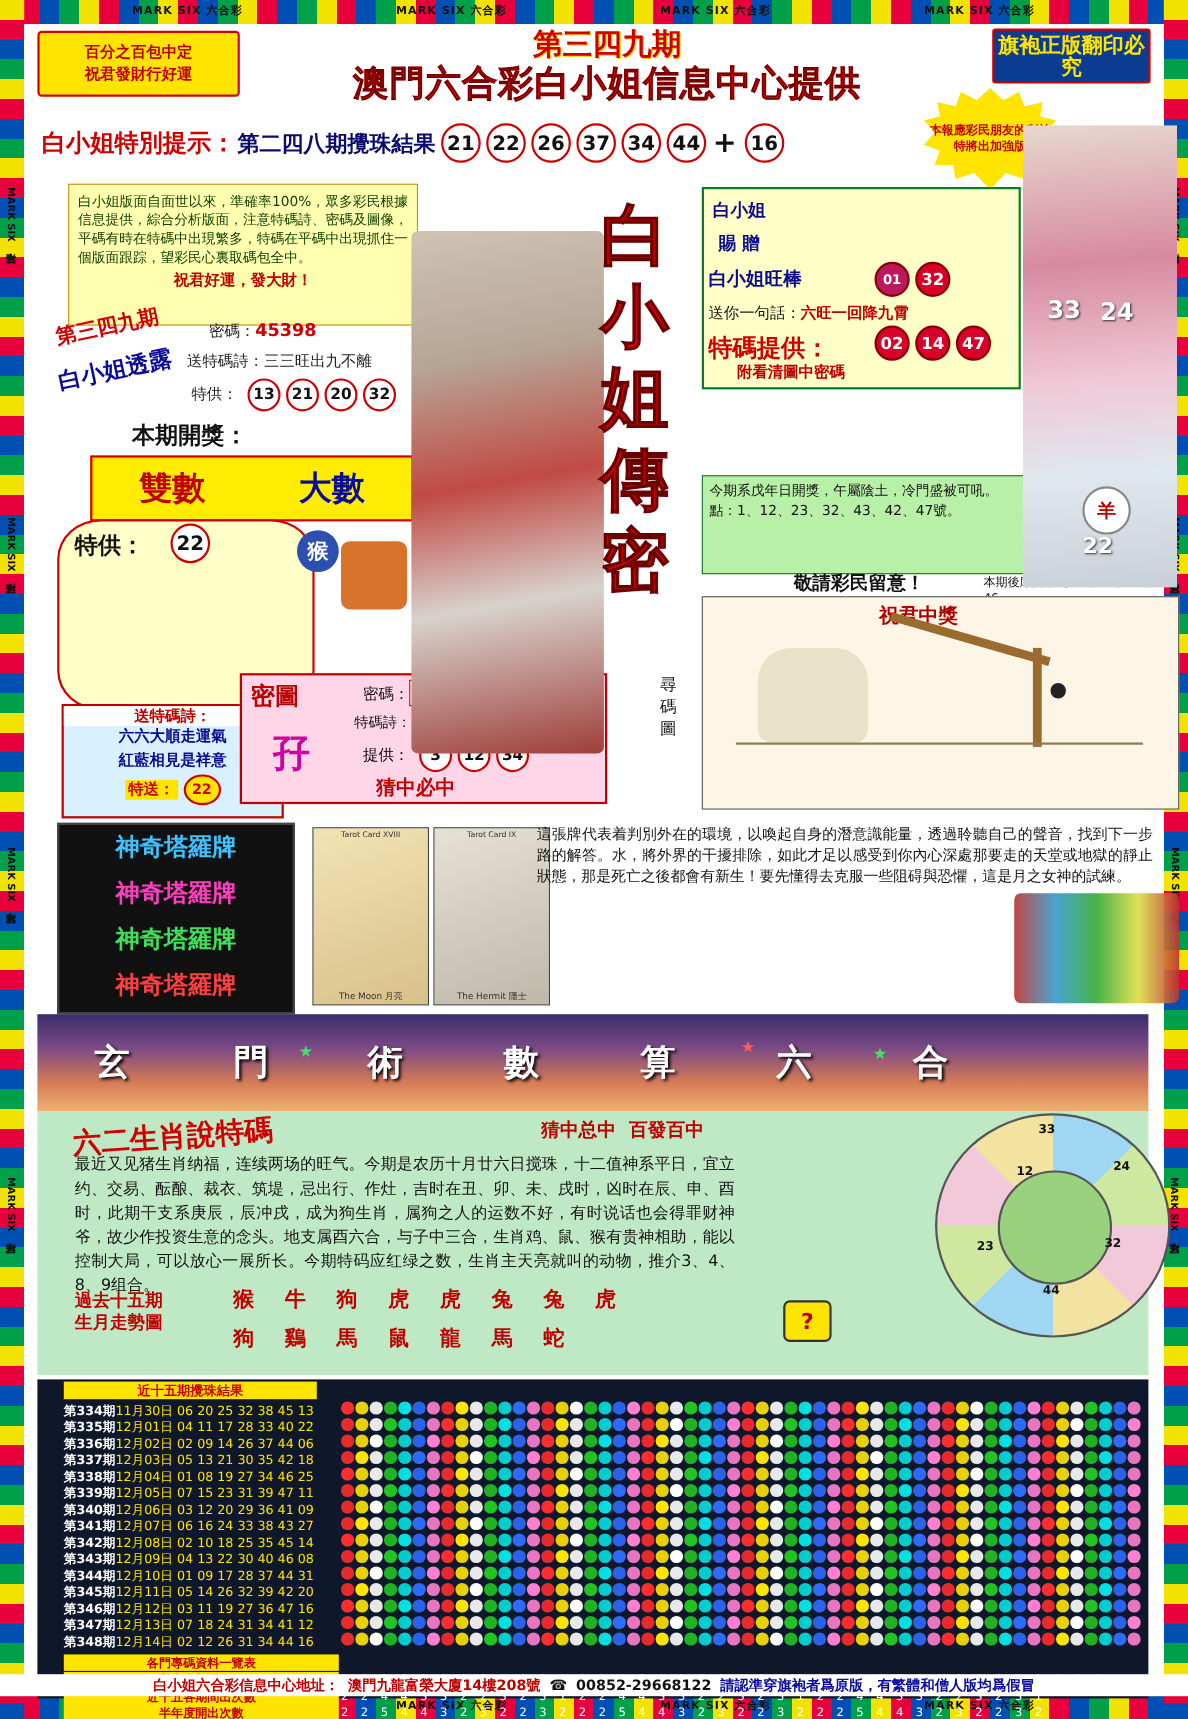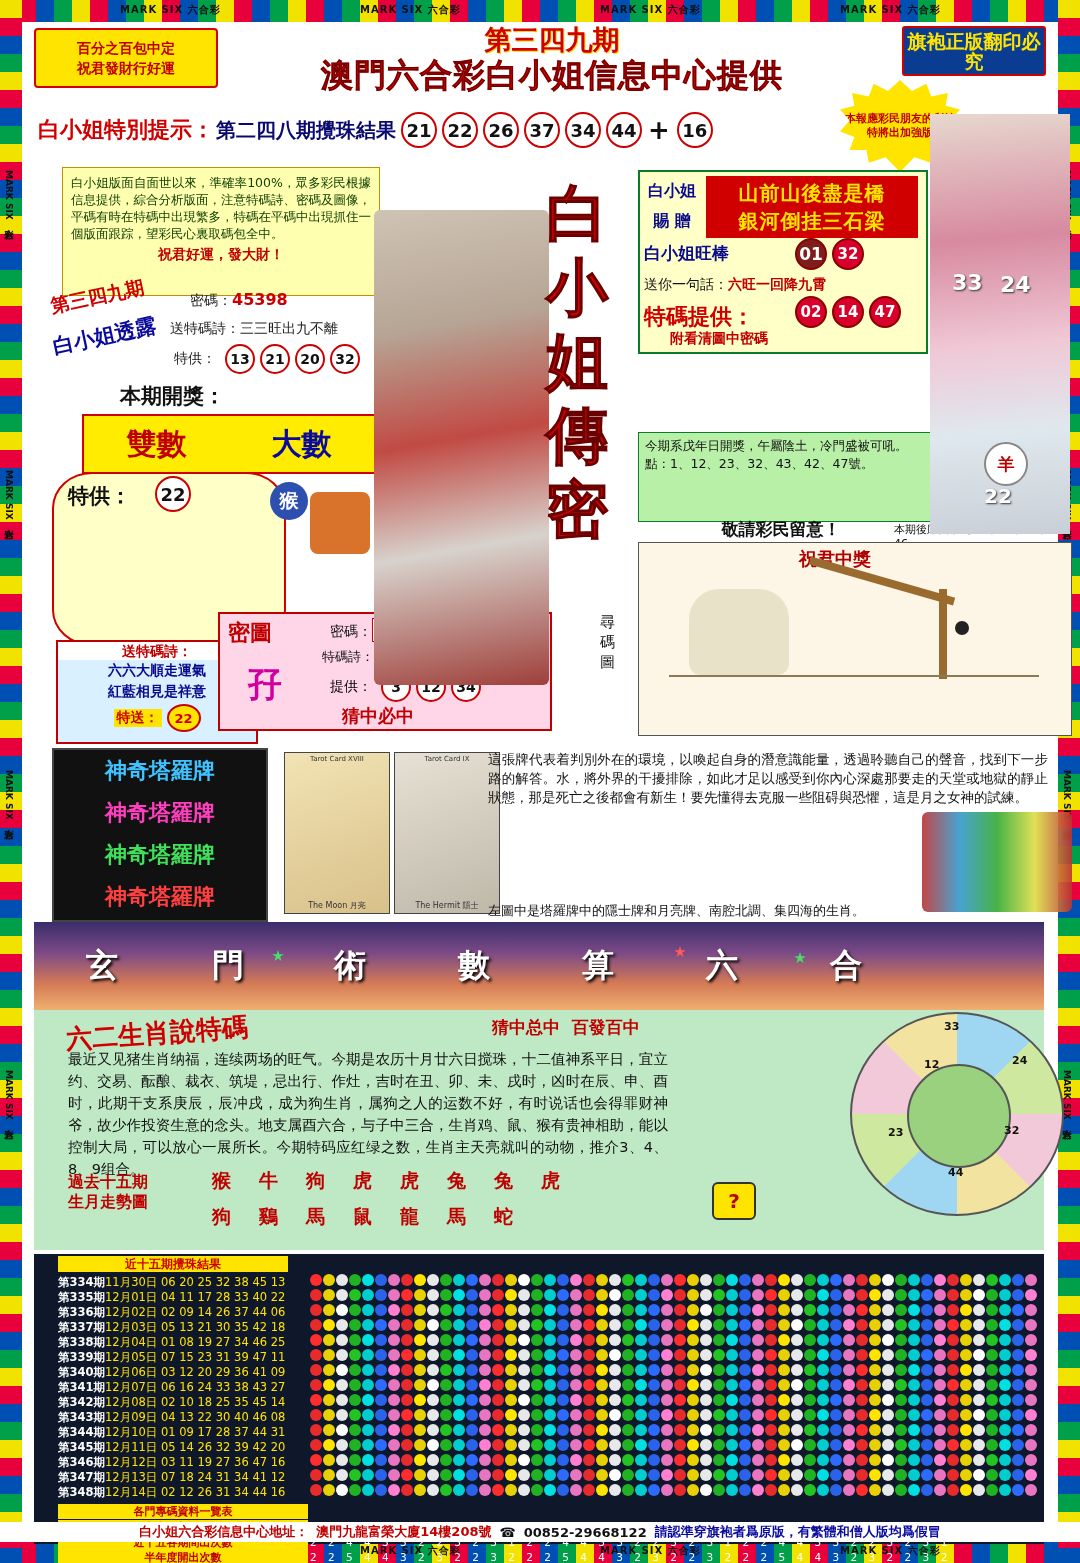--- a/index.html
+++ b/index.html
@@ -307,27 +307,23 @@
       <span class="zz">猜中必中</span>
       <span style="position:absolute;left:28px;top:48px;font-size:34px;color:#d000a0;font-weight:bold;">孖</span>
     </div>
 
     <div class="lady"></div>
     <div class="verttitle">白小姐傳密</div>
     <div class="xunmatu">尋碼圖</div>
 
     <div class="rbox">
       <div class="bx">白小姐 賜 贈</div>
-      <div class="red">
-        <span>山前山後盡是橋</span>
-        <span>銀河倒挂三石梁</span>
-      </div>
       <div class="wang">白小姐旺棒</div>
       <div class="r1">
-        <span class="ball" style="width:28px;height:28px;font-size:17px;background:#7f1d1d;color:#fff;border-color:#800">01</span>
+        <span class="ball" style="width:28px;height:28px;font-size:12px;background:#be185d;color:#fff;border-color:#800">01</span>
         <span class="ball" style="width:28px;height:28px;font-size:15px;background:#d8002a;color:#fff;border-color:#800">32</span>
       </div>
       <div class="send"><span>送你一句話：</span><b>六旺一回降九霄</b></div>
       <div class="tgong">特碼提供：</div>
       <div class="r2">
         <span class="ball" style="width:28px;height:28px;font-size:15px;background:#d8002a;color:#fff;border-color:#800">02</span>
         <span class="ball" style="width:28px;height:28px;font-size:15px;background:#d8002a;color:#fff;border-color:#800">14</span>
         <span class="ball" style="width:28px;height:28px;font-size:15px;background:#d8002a;color:#fff;border-color:#800">47</span>
       </div>
       <div class="note">附看清圖中密碼</div>
@@ -362,21 +358,20 @@
     </div>
     <div class="card" id="card1">
       <div class="top">Tarot Card XVIII</div>
       <div class="cap">The Moon 月亮</div>
     </div>
     <div class="card" id="card2">
       <div class="top">Tarot Card IX</div>
       <div class="cap">The Hermit 隱士</div>
     </div>
     <div class="tarot-text">這張牌代表着判別外在的環境，以喚起自身的潛意識能量，透過聆聽自己的聲音，找到下一步路的解答。水，將外界的干擾排除，如此才足以感受到你內心深處那要走的天堂或地獄的靜止狀態，那是死亡之後都會有新生！要先懂得去克服一些阻碍與恐懼，這是月之女神的試練。</div>
-    <div class="tarot-note">左圖中是塔羅牌中的隱士牌和月亮牌、南腔北調、集四海的生肖。</div>
     <div class="fan"></div>
 
     <div class="band">
       <span class="word" style="left:52px">玄</span>
       <span class="word" style="left:178px">門</span>
       <span class="word" style="left:300px">術</span>
       <span class="word" style="left:424px">數</span>
       <span class="word" style="left:548px">算</span>
       <span class="word" style="left:672px">六</span>
       <span class="word" style="left:796px">合</span>

